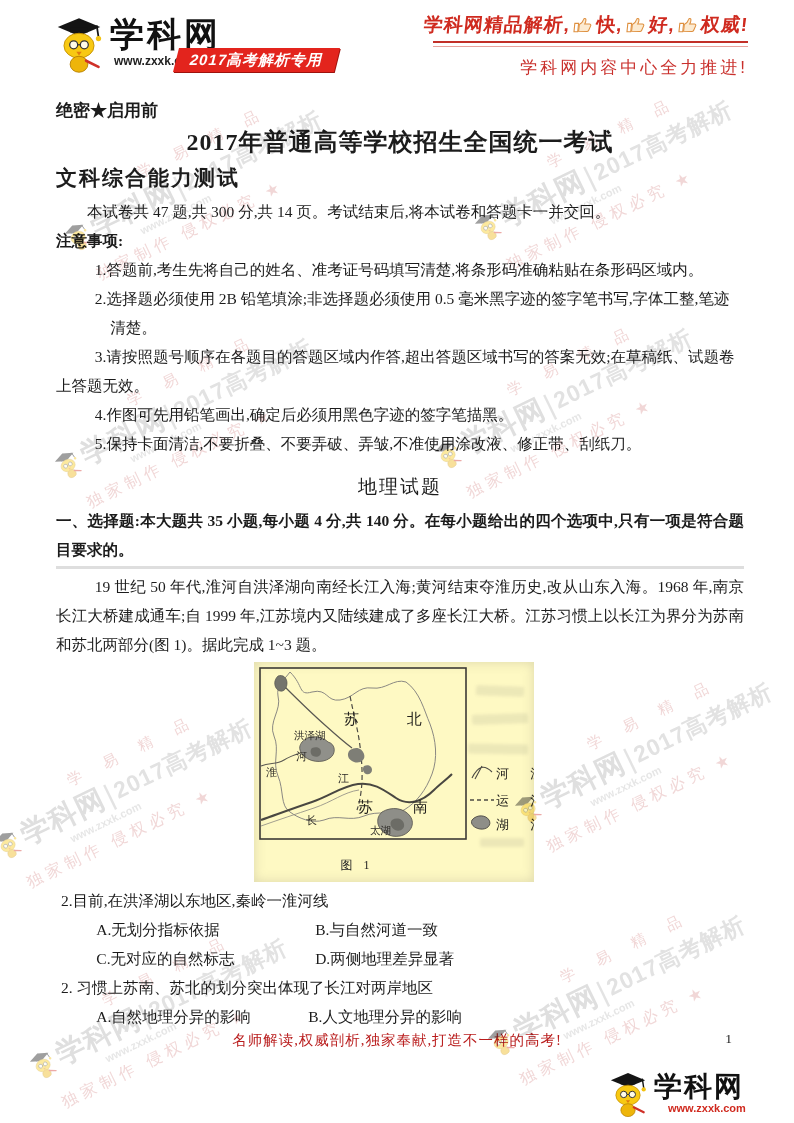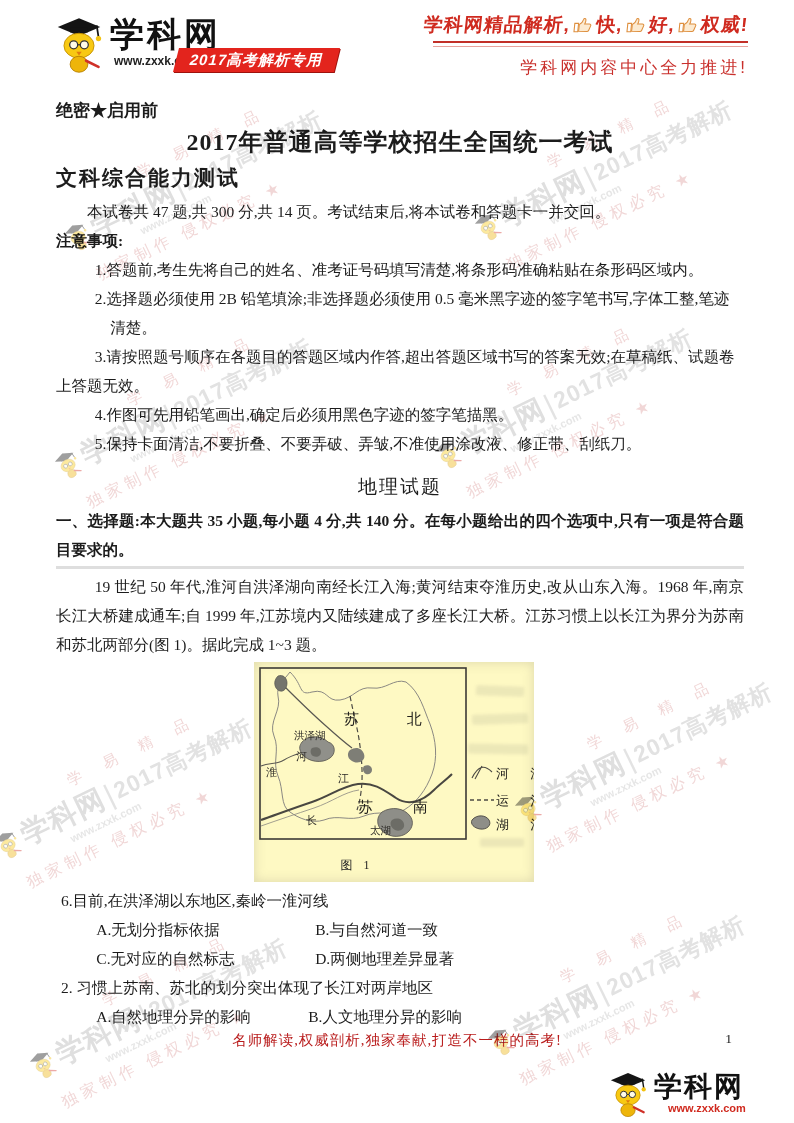--- a/index.html
+++ b/index.html
@@ -301,21 +301,21 @@
           <path d="M216,138 L240,138" fill="none" stroke="#4c4a44" stroke-width="1.4" stroke-dasharray="4,3"></path>
           <text x="242" y="143" font-size="13" letter-spacing="9" fill="#23211d">运 河</text>
           <path d="M218,158 c5,-6 14,-5 17,0 c3,5 -2,10 -9,9 c-6,-1 -10,-5 -8,-9 z" fill="#8e8e88" stroke="#4c4a44" stroke-width=".9"></path>
           <text x="242" y="167" font-size="13" letter-spacing="9" fill="#23211d">湖 泊</text>
         </g>
       </svg>
       <div class="fig-caption">图 1</div>
     </div>
 
     <div>
-      <div class="qstem">6.目前,在洪泽湖以东地区,秦岭一淮河线</div>
+      <div class="qstem">2.目前,在洪泽湖以东地区,秦岭一淮河线</div>
       <div class="opts-row">
         <span class="first">A.无划分指标依据</span>
         <span>B.与自然河道一致</span>
       </div>
       <div class="opts-row">
         <span class="first">C.无对应的自然标志</span>
         <span>D.两侧地理差异显著</span>
       </div>
     </div>
     <div>

